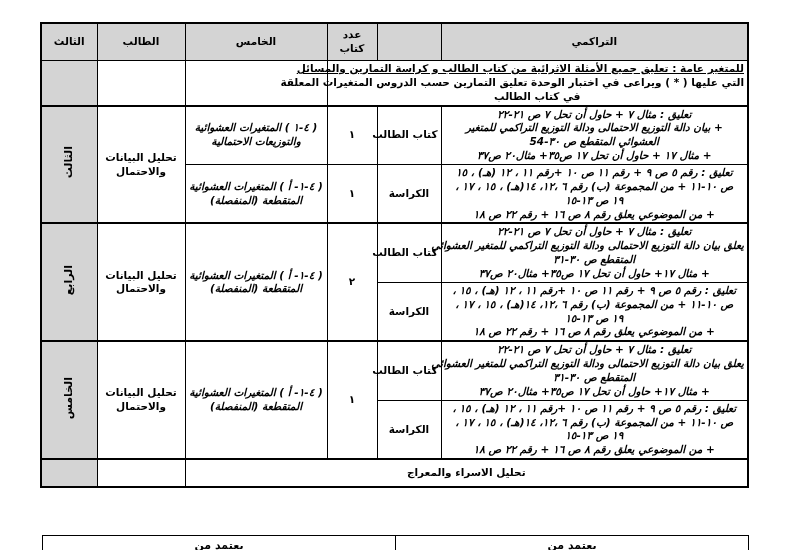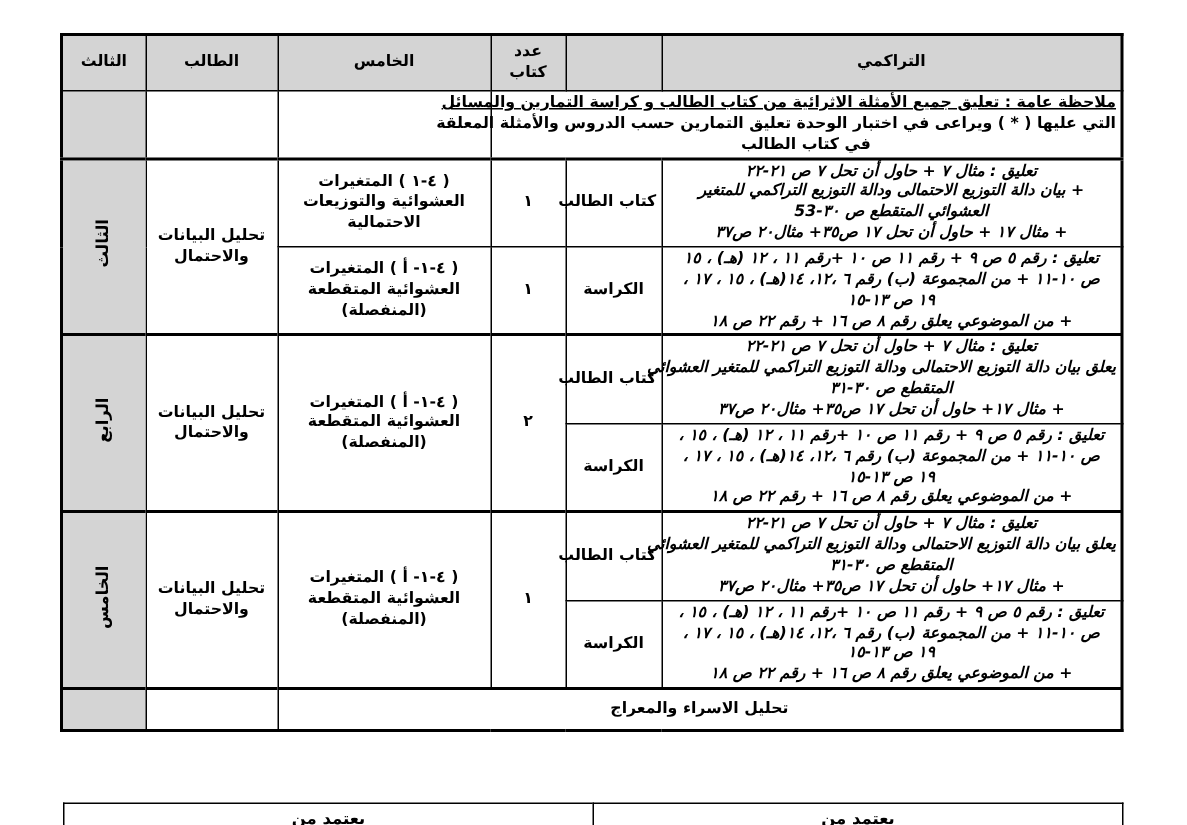--- a/index.html
+++ b/index.html
@@ -85,20 +85,21 @@
     white-space: nowrap;
   }
 
   td.field-cell {
     font-size: 10.5px;
     line-height: 1.45;
   }
   td.lesson-cell {
     font-size: 10.5px;
     line-height: 1.42;
+    font-style: italic;
   }
   td.count-cell {
     font-size: 11px;
   }
   td.src-cell {
     font-size: 10px;
     white-space: nowrap;
   }
   td.notes-cell {
     text-align: justify;
@@ -185,34 +186,34 @@
         <th>الخامس</th>
         <th>الطالب</th>
         <th>الثالث</th>
       </tr>
     </thead>
 
     <tbody>
 
       <tr>
         <td class="general-note" colspan="3">
-          <span class="ln lead">ملاحظة عامة :  تعليق جميع الأمثلة الاثرائية من كتاب الطالب و كراسة التمارين والمسائل</span>
-          <span class="ln">التي عليها ( * ) ويراعى في اختبار الوحدة تعليق التمارين حسب الدروس والأمثلة المعلقة</span>
+          <span class="ln lead">للمتغير عامة :  تعليق جميع الأمثلة الاثرائية من كتاب الطالب و كراسة التمارين والمسائل</span>
+          <span class="ln">التي عليها ( * ) ويراعى في اختبار الوحدة تعليق التمارين حسب الدروس المتغيرات المعلقة</span>
           <span class="ln">في كتاب الطالب</span>
         </td>
         <td class="blank-cell"></td>
         <td class="blank-cell"></td>
         <td class="blank-cell shade"></td>
       </tr>
 
       <tr class="week-start">
         <td class="notes-cell">
           <span class="ln">تعليق :  مثال ٧ + حاول أن تحل ٧ ص ٢١-٢٢</span>
           <span class="ln">+ بيان دالة التوزيع الاحتمالى ودالة التوزيع التراكمي للمتغير</span>
-          <span class="ln">العشوائي المتقطع  ص ٣٠-53</span>
+          <span class="ln">العشوائي المتقطع  ص ٣٠-54</span>
           <span class="ln">+ مثال ١٧ + حاول أن تحل ١٧ ص٣٥+ مثال٢٠ ص٣٧</span>
         </td>
         <td class="src-cell">كتاب الطالب</td>
         <td class="count-cell">١</td>
         <td class="lesson-cell">
           <span class="ln">( ٤-١ )</span>
           <span class="ln">المتغيرات العشوائية</span>
           <span class="ln">والتوزيعات</span>
           <span class="ln">الاحتمالية</span>
         </td>

